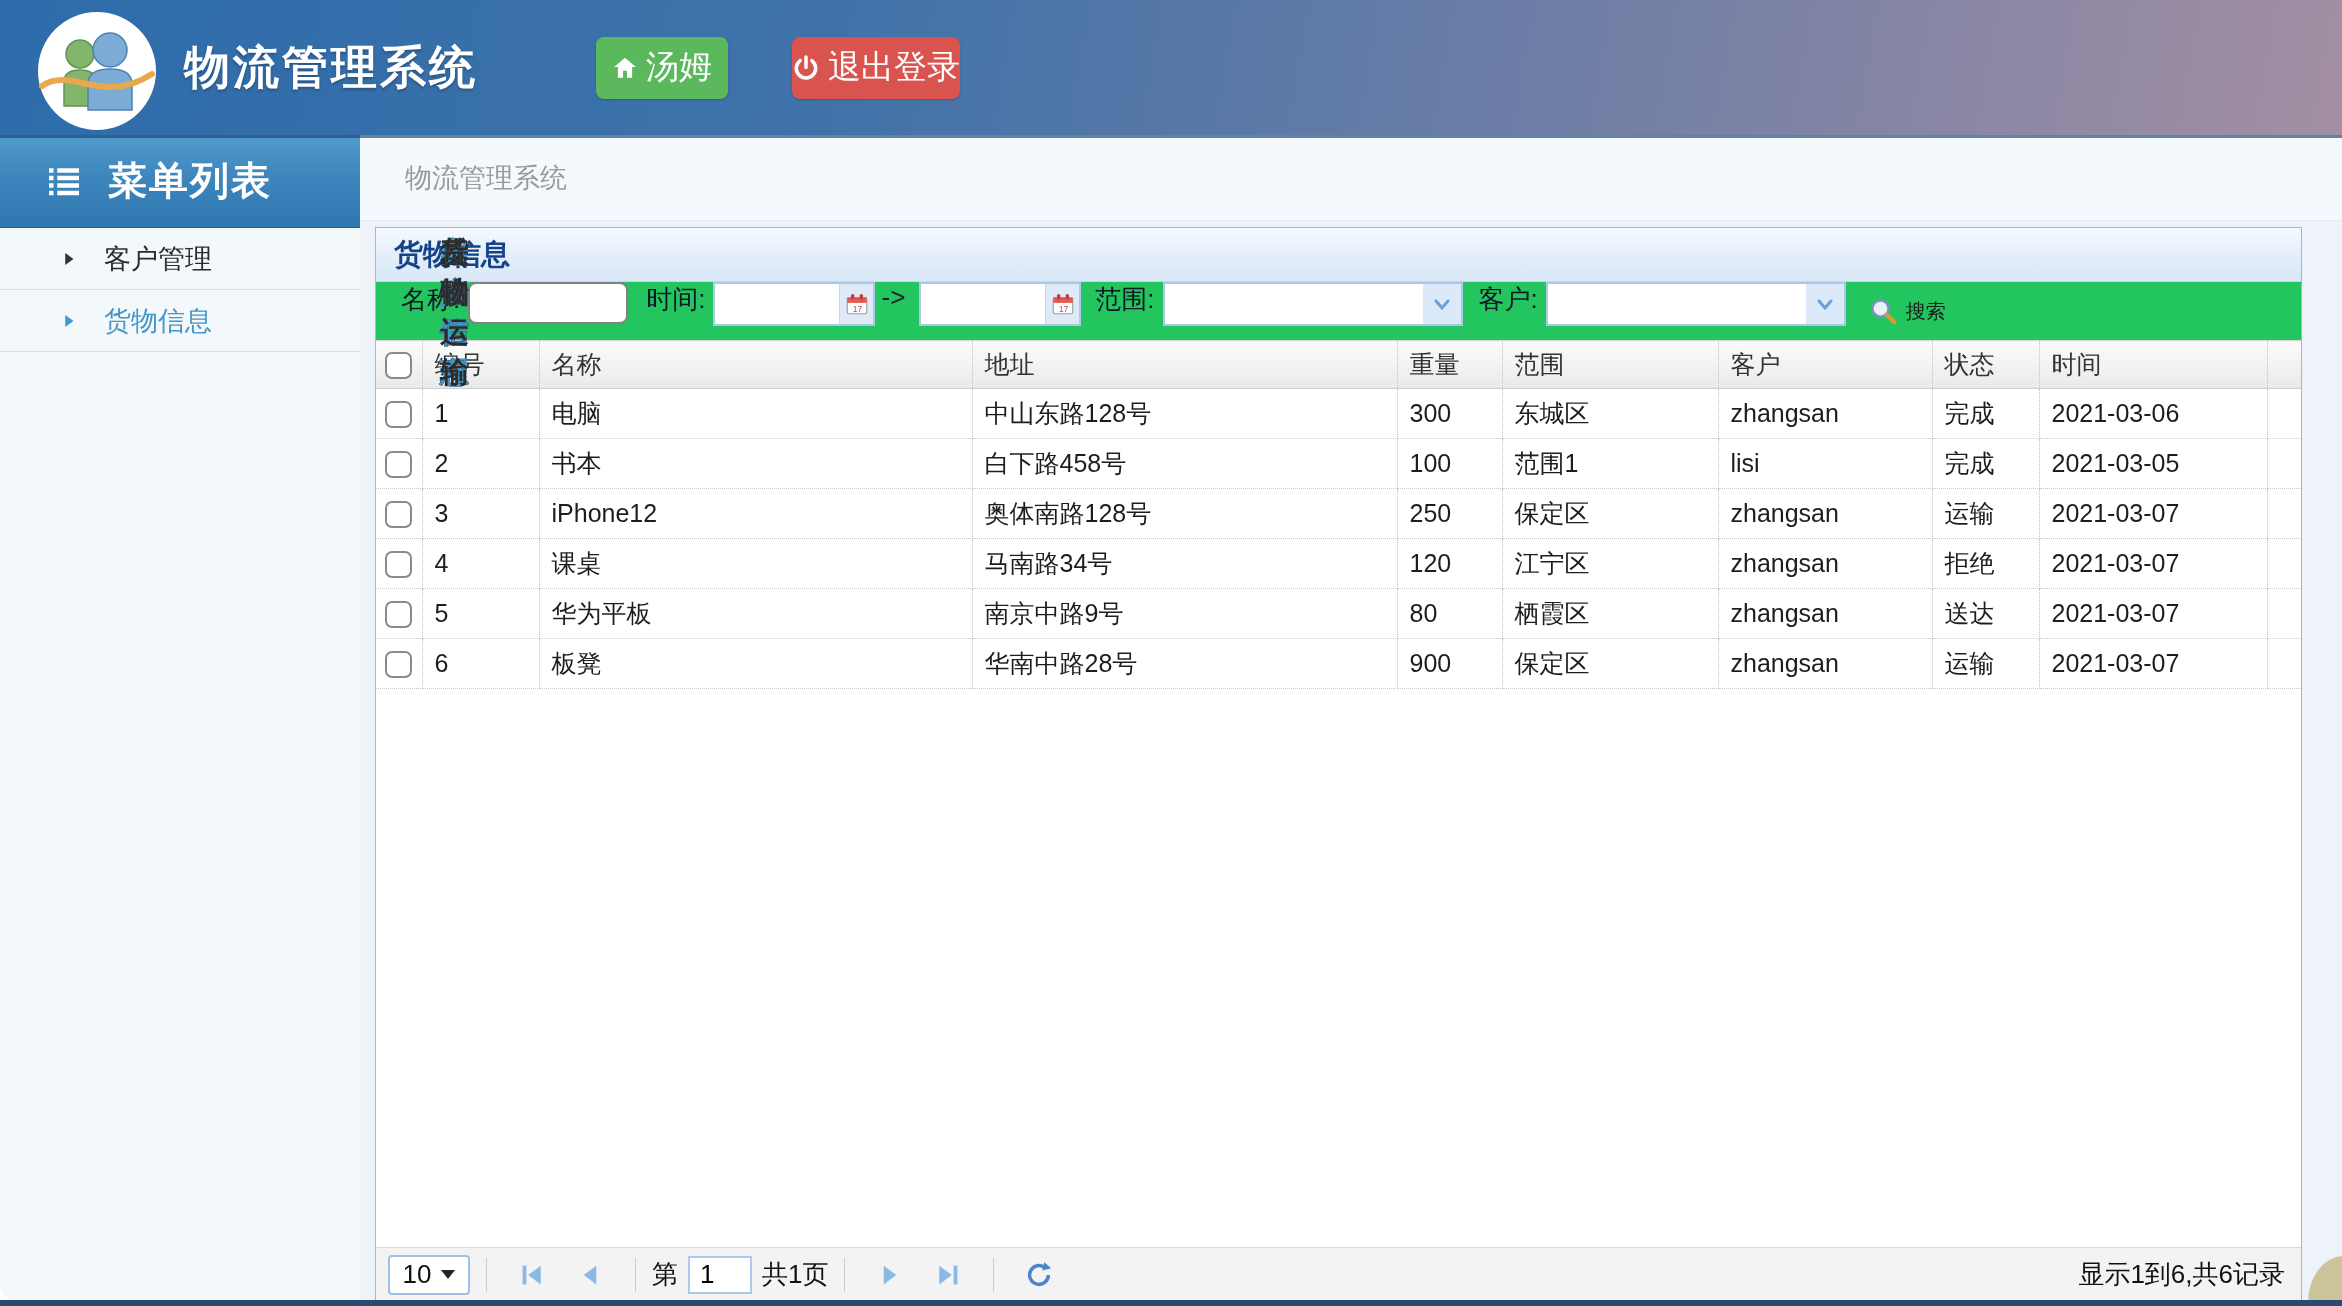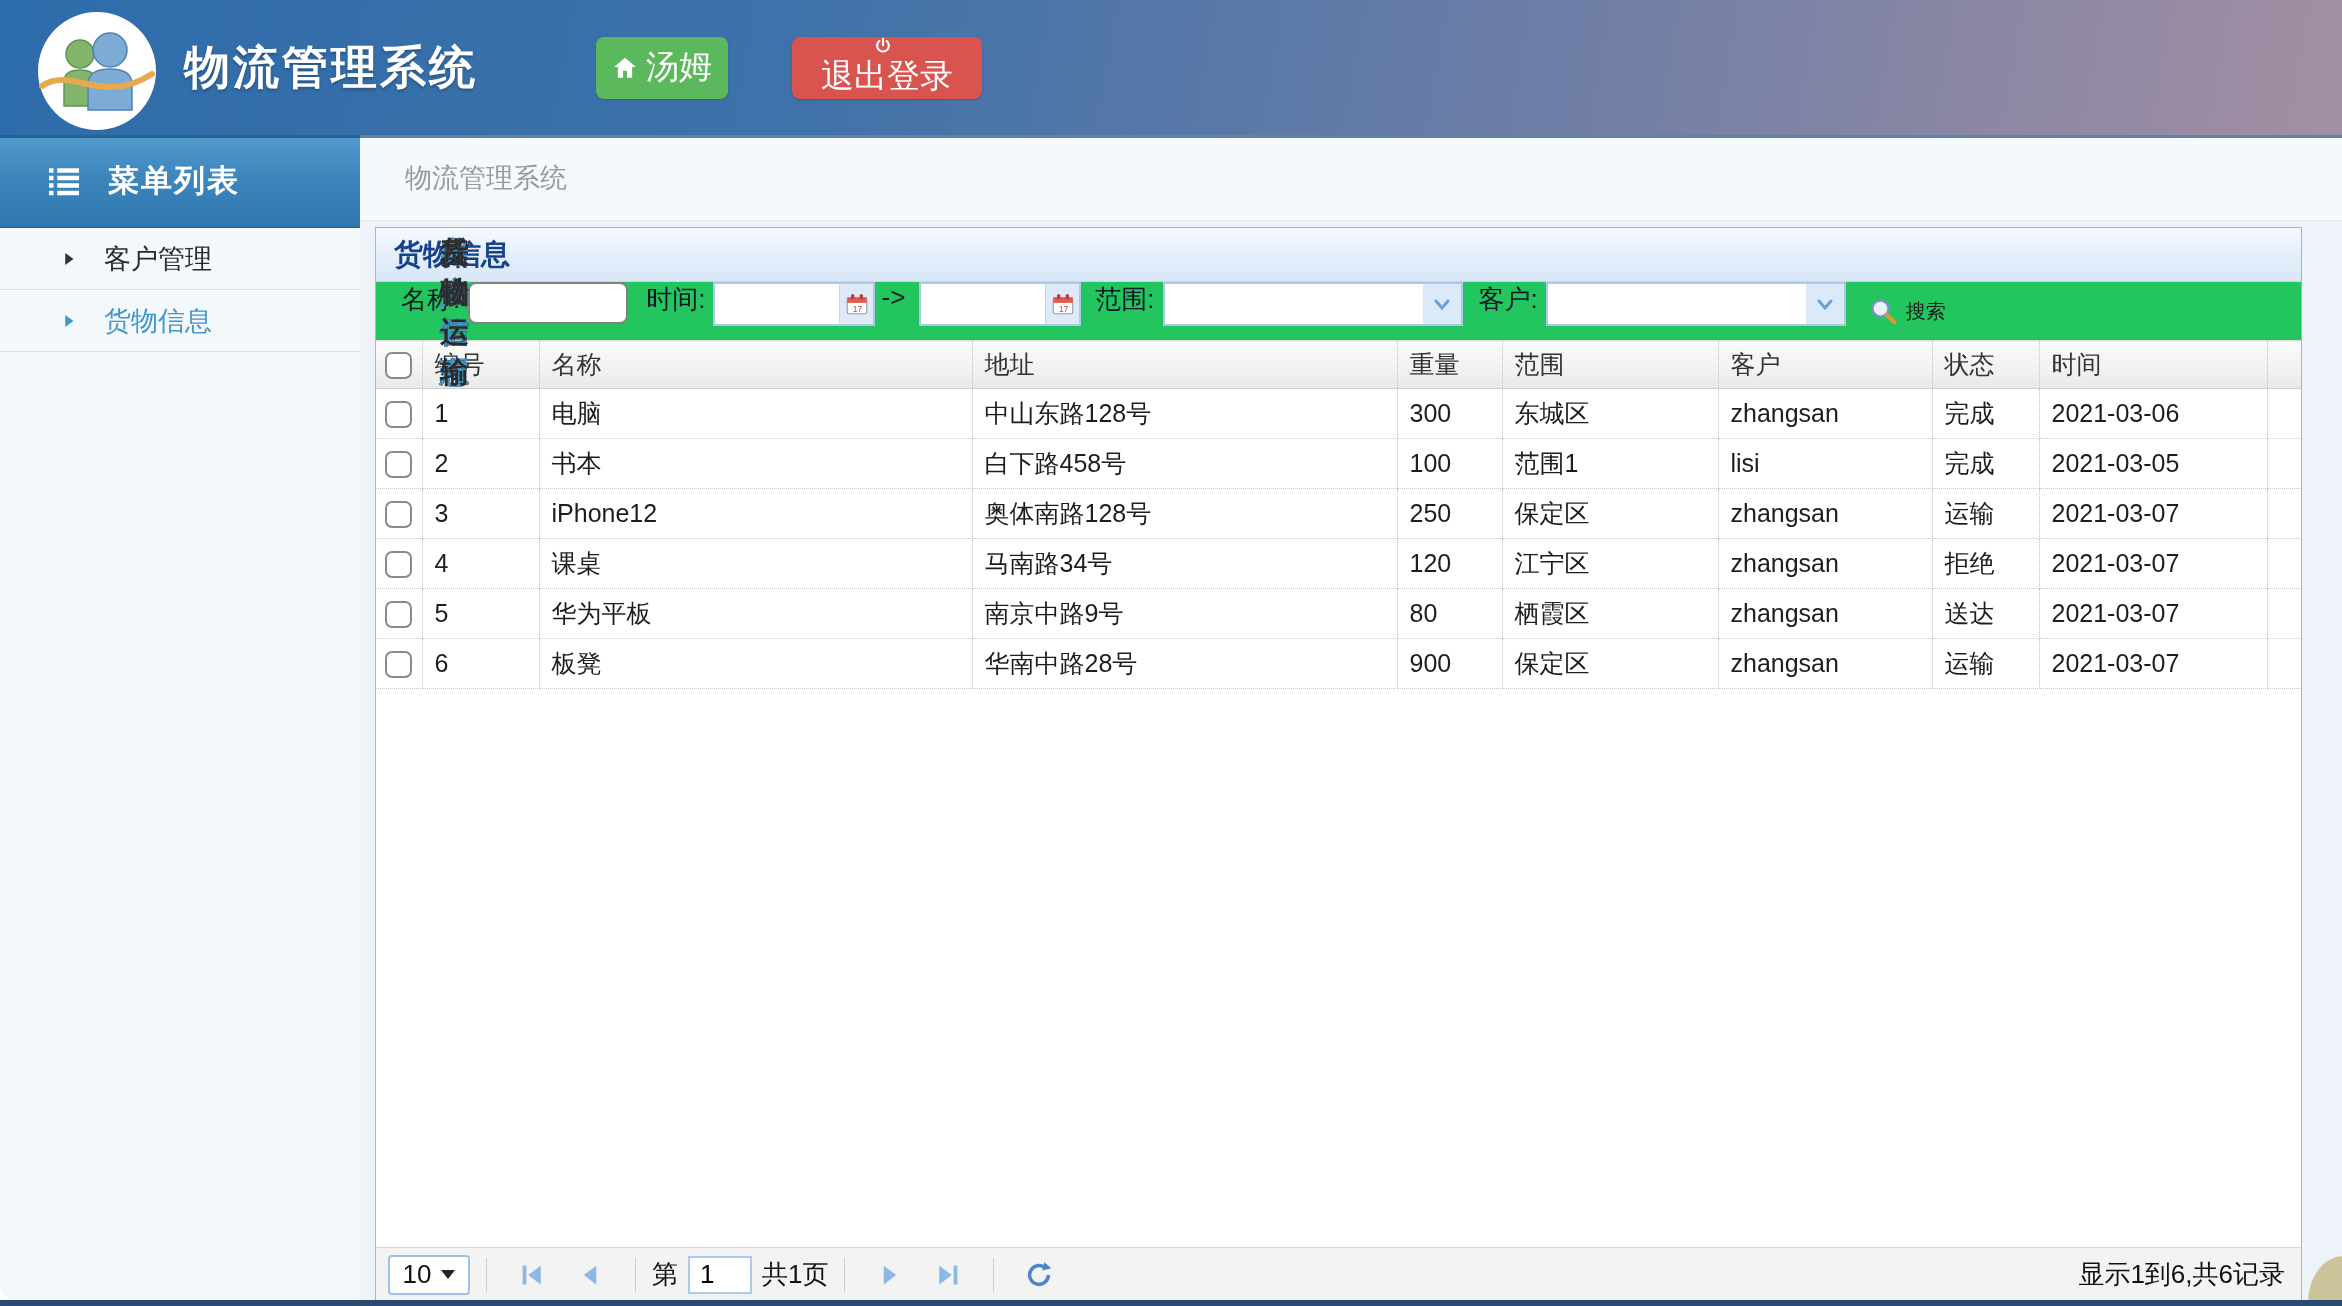--- a/index.html
+++ b/index.html
@@ -10,29 +10,29 @@
   .header { position:absolute; left:0; top:0; width:2342px; height:135px;
     background:linear-gradient(100deg,#2d6cab 0%,#3f72a9 35%,#6c7da6 65%,#a38fa3 100%);
     box-shadow:0 3px 0 rgba(23,66,105,.65); z-index:4; display:flex; align-items:center; }
   .logo-wrap { width:122px; height:122px; margin:6px 0 0 36px; flex:0 0 auto; }
   .app-title { color:#fff; font-size:46px; font-weight:bold; letter-spacing:3px; margin-left:26px;
     text-shadow:0 2px 3px rgba(0,0,0,.25); }
   .hdr-btn { height:62px; border:none; border-radius:8px; color:#fff; font-size:33px;
     display:flex; align-items:center; justify-content:center; cursor:pointer;
     font-family:inherit; box-shadow:0 1px 2px rgba(0,0,0,.2); }
   .btn-user { width:132px; margin-left:118px; background:#5cb85c; }
-  .btn-logout { width:190px; margin-left:64px; background:#d9534f;flex-direction:column; }
+  .btn-logout { width:168px; margin-left:64px; background:#d9534f; }
   .hdr-btn svg { margin-right:8px; }
 
   
   .sidebar { position:absolute; left:0; top:135px; width:360px; height:1165px;
     background:#f3f8fb; border-bottom-left-radius:16px; z-index:2; }
   .menu-header { height:93px; background:linear-gradient(180deg,#509ace 0%,#3e87bd 45%,#2e76af 100%);
     border-bottom:1px solid #235e93; display:flex; align-items:center; color:#fff;
-    font-size:31px; font-weight:bold; letter-spacing:2px; }
+    font-size:39px; font-weight:bold; letter-spacing:2px; }
   .menu-header svg { margin:0 26px 0 46px; }
   .menu-item { display:flex; align-items:center; border-bottom:1px solid #d3dfe9; cursor:pointer;
     color:#2b2b2b; font-size:29px; font-weight:600; }
   .menu-item.main { height:86px; }
   .menu-item.sub { height:62px; font-weight:400; font-size:27px; }
   .menu-item.main svg { margin:0 32px 0 48px; }
   .menu-item.sub svg { margin:0 26px 0 60px; }
   .menu-item.active { color:#4495c9; }
   .menu-item .p-icon { color:#2e2e2e; }
   .menu-item.active .p-icon { color:#3d8fc6; }

